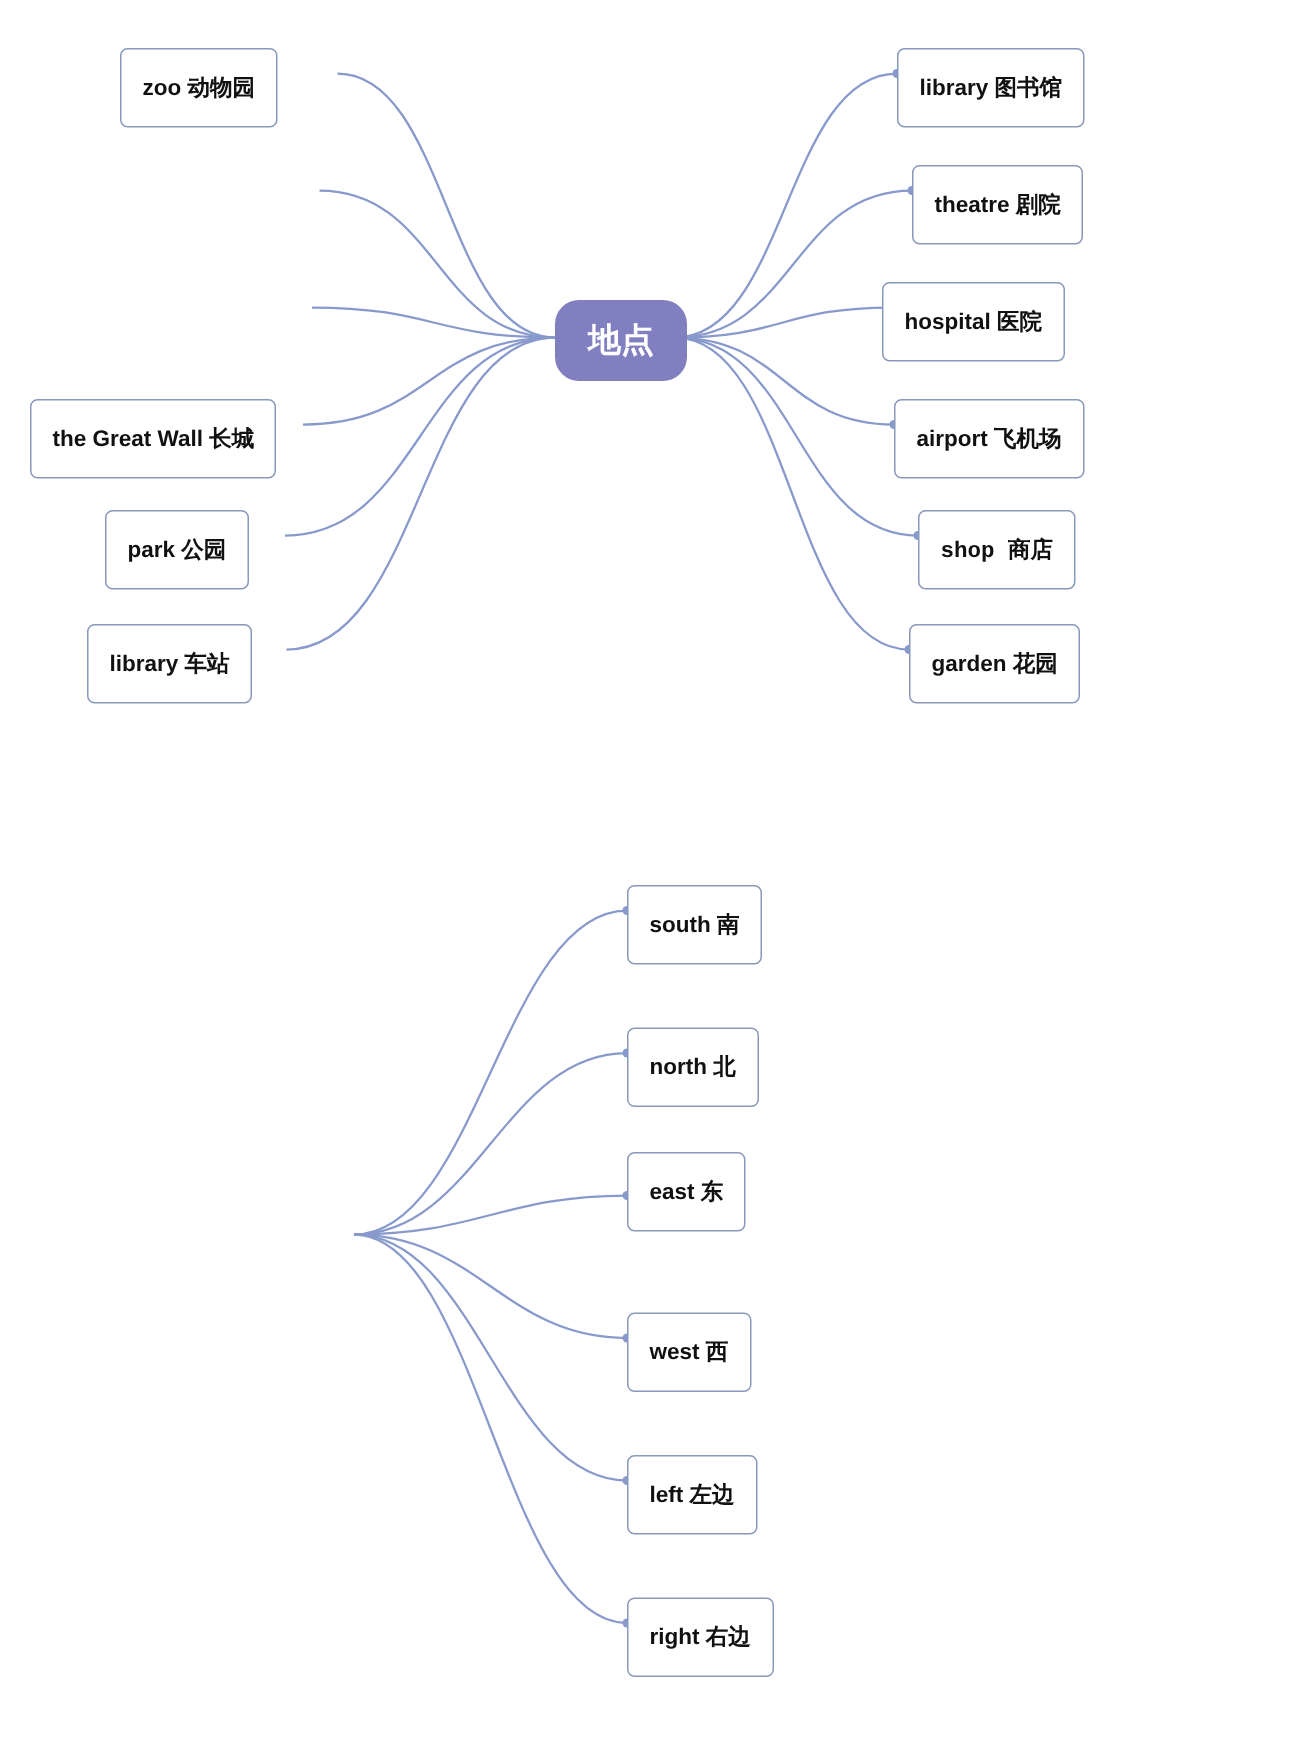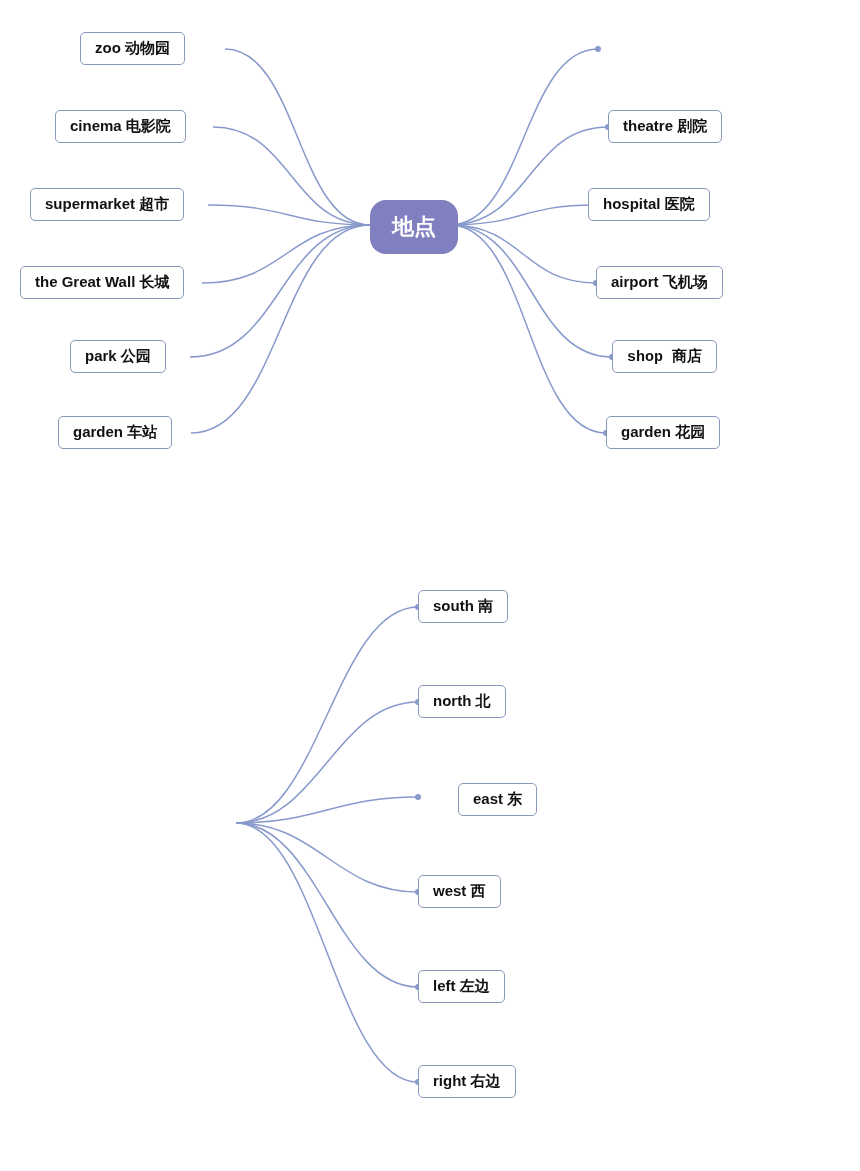--- a/index.html
+++ b/index.html
@@ -41,21 +41,21 @@
       padding: 12px 22px;
       border-radius: 16px;
       z-index: 10;
     }
 
     .leaf-node {
       position: absolute;
       background: #fff;
       border: 1.5px solid #8899bb;
       border-radius: 5px;
-      padding: 6px 14px;
+      padding: 16px 14px;
       font-size: 15px;
       font-weight: bold;
       color: #111;
       white-space: nowrap;
       z-index: 10;
     }
 
     svg.connections {
       position: absolute;
       top: 0;
@@ -100,26 +100,25 @@
         <circle cx="596" cy="283" r="3"></circle>
         <path d="M450,225 C531,225 531,357 612,357"></path>
         <circle cx="612" cy="357" r="3"></circle>
         <path d="M450,225 C528,225 528,433 606,433"></path>
         <circle cx="606" cy="433" r="3"></circle>
       </svg>
 
     <div class="center-node" id="center1" style="left:370px; top:200px;">地点</div>
 
     <div class="leaf-node" style="left:80px; top:32px;">zoo  动物园</div>
-    <div class="leaf-node" style="left:55px; top:110px;">cinema  电影院</div>
-    <div class="leaf-node" style="left:30px; top:188px;">supermarket  超市</div>
     <div class="leaf-node" style="left:20px; top:266px;">the Great Wall  长城</div>
     <div class="leaf-node" style="left:70px; top:340px;">park  公园</div>
-    <div class="leaf-node" style="left:58px; top:416px;">garden  车站</div>
+    <div class="leaf-node" style="left:58px; top:416px;">library  车站</div>
 
+    <div class="leaf-node" style="left:598px; top:32px;">library  图书馆</div>
     <div class="leaf-node" style="left:608px; top:110px;">theatre  剧院</div>
     <div class="leaf-node" style="left:588px; top:188px;">hospital  医院</div>
     <div class="leaf-node" style="left:596px; top:266px;">airport 飞机场</div>
     <div class="leaf-node" style="left:612px; top:340px;font-family:Liberation Mono, monospace;">shop  商店</div>
     <div class="leaf-node" style="left:606px; top:416px;">garden  花园</div>
   </div>
 
   <div id="map2" style="position:relative; width:860px; height:700px;">
     <svg class="connections" id="svg2" style="width:860px; height:700px;">
         <path d="M236,323 C317.9,323 336.1,107 418,107"></path>
@@ -132,19 +131,19 @@
         <circle cx="418" cy="392" r="3"></circle>
         <path d="M236,323 C317.9,323 336.1,487 418,487"></path>
         <circle cx="418" cy="487" r="3"></circle>
         <path d="M236,323 C317.9,323 336.1,582 418,582"></path>
         <circle cx="418" cy="582" r="3"></circle>
       </svg>
 
 
     <div class="leaf-node" style="left:418px; top:90px;">south  南</div>
     <div class="leaf-node" style="left:418px; top:185px;">north  北</div>
-    <div class="leaf-node" style="left:418px; top:283px;margin-left:40px;">east  东</div>
+    <div class="leaf-node" style="left:418px; top:268px;">east  东</div>
     <div class="leaf-node" style="left:418px; top:375px;">west  西</div>
     <div class="leaf-node" style="left:418px; top:470px;">left  左边</div>
     <div class="leaf-node" style="left:418px; top:565px;">right  右边</div>
   </div>
 
 </div>
 
 </body></html>

